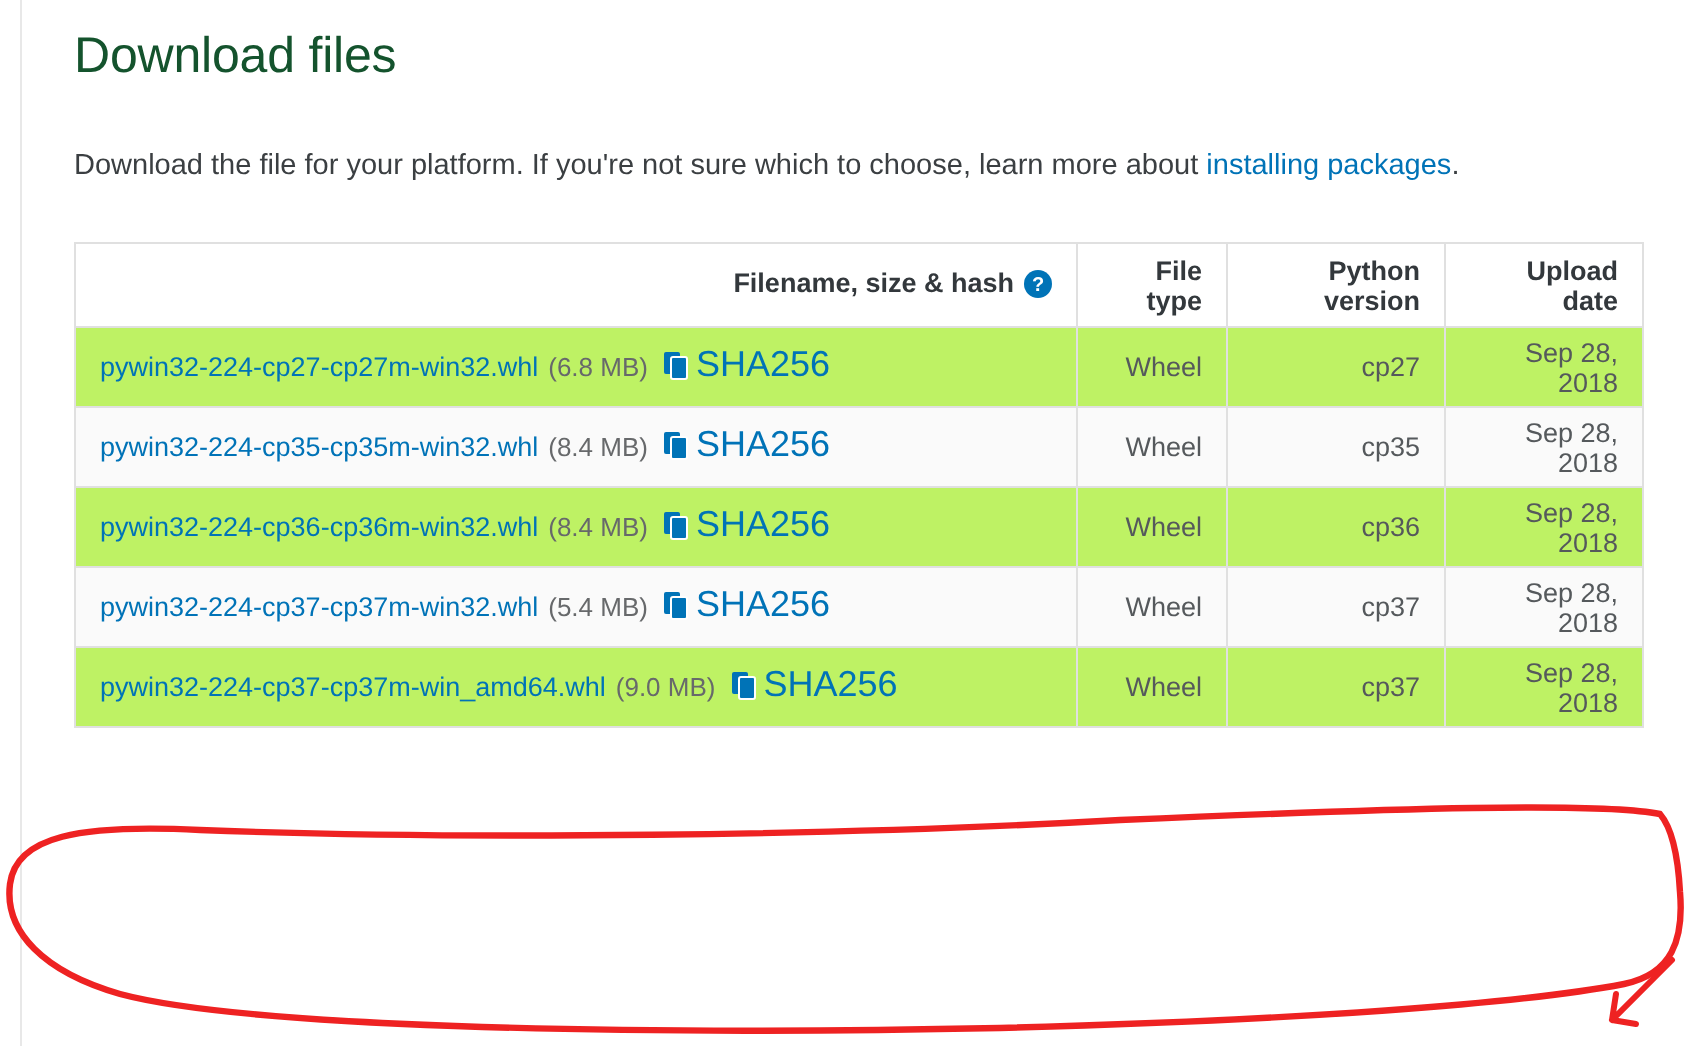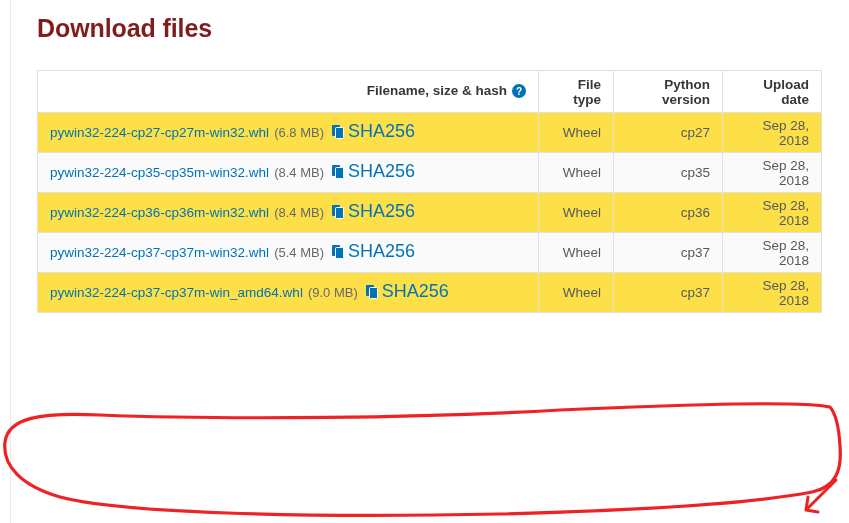--- a/index.html
+++ b/index.html
@@ -35,22 +35,22 @@
   }
   .content {
     position: absolute;
     left: 37px;
     top: 0;
     width: 790px;
   }
 
   h2.page-title {
     font-size: 25px;
-    font-weight: bold;
-    color: #7f1d1d;
+    font-weight: normal;
+    color: #14532d;
     margin: 0;
     padding: 14px 0 0 0;
     letter-spacing: -0.1px;
   }
 
   p.intro {
     font-size: 14.5px;
     color: #3b3f42;
     margin: 0;
     padding: 30px 0 0 0;
@@ -79,21 +79,21 @@
   }
   table.files th {
     font-weight: bold;
     color: #33383c;
     background: #ffffff;
     font-size: 13.5px;
     height: 42px;
   }
   table.files td {
     color: #55595c;
-    background: #fde047;
+    background: #bef264;
   }
   table.files tbody tr:nth-child(even) td {
     background: #fafafa;
   }
 
   col.c-file { width: 501px; }
   col.c-type { width: 75px; }
   col.c-pyver { width: 109px; }
   col.c-date { width: 99px; }
 
@@ -145,20 +145,21 @@
 </head>
 <body>
 
 <div class="page">
   <div class="left-rule"></div>
 
   <div class="content">
 
     <h2 class="page-title">Download files</h2>
 
+    <p class="intro"><span>Download the file for your platform. If you're not sure which to choose, learn more about </span><a href="#">installing packages</a><span>.</span></p>
 
     <table class="files">
       <colgroup>
         <col class="c-file">
         <col class="c-type">
         <col class="c-pyver">
         <col class="c-date">
       </colgroup>
       <thead>
         <tr>

